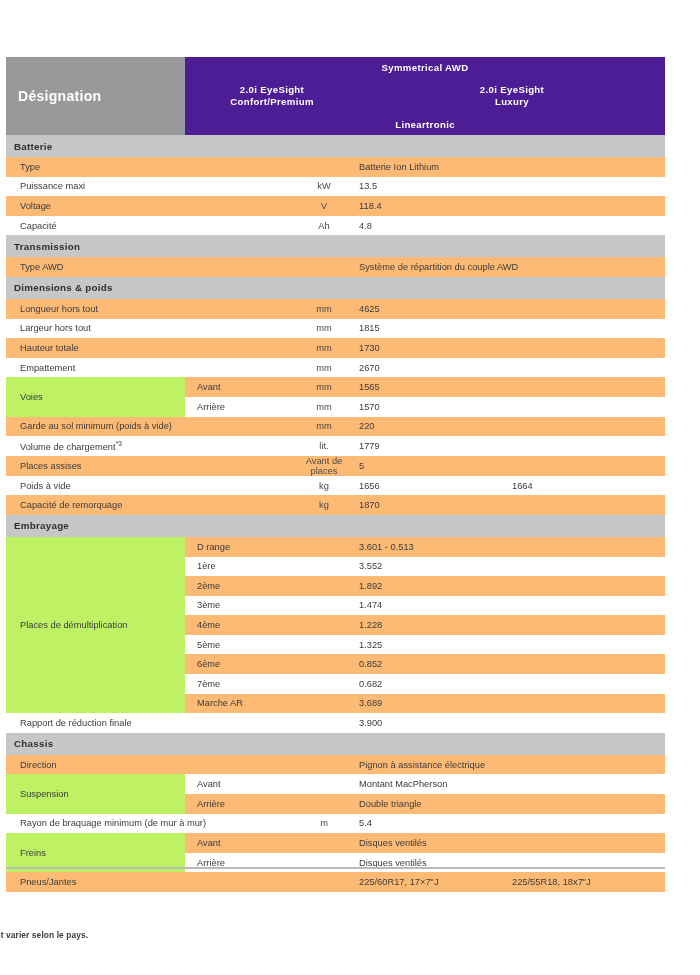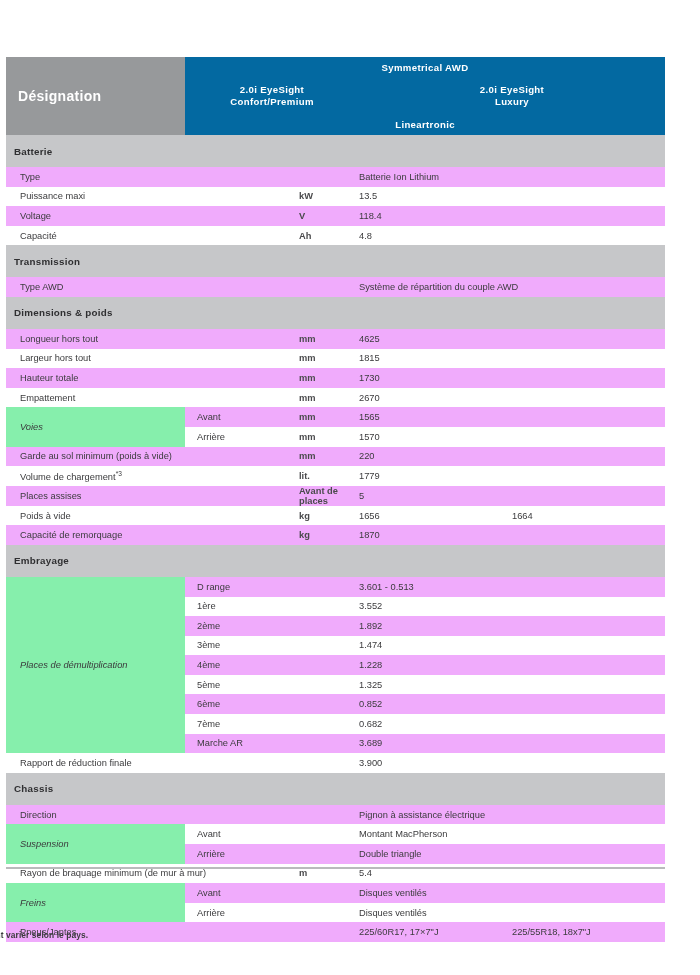--- a/index.html
+++ b/index.html
@@ -44,90 +44,88 @@
   .hdr-desc {
     background: #97999b;
     color: #ffffff;
     font-weight: bold;
     font-size: 14px;
     padding-left: 12px !important;
     letter-spacing: .3px;
     border-right: 2px solid #ffffff;
   }
   .hdr-band {
-    background: #0369a1;
+    background: #4c1d95;
     color: #ffffff;
     font-weight: bold;
     text-align: center;
     letter-spacing: .35px;
     font-size: 9.6px;
     line-height: 1.25;
   }
   .hdr-awd   { height: 21px; border-bottom: 2px solid #ffffff; }
   .hdr-trim  { height: 36px; border-bottom: 2px solid #ffffff; }
   .hdr-trim-l { border-right: 2px solid #ffffff; }
   .hdr-lin   { height: 21px; }
 
   
   .sec-row td {
     background: #c6c7c9;
     color: #2f2f31;
     font-weight: bold;
     font-size: 9.8px;
-    height: 32px;
+    height: 22px;
     padding-left: 8px !important;
     letter-spacing: .25px;
     border-top: 2px solid #ffffff;
     border-bottom: 1px solid #ffffff;
   }
 
   
   .r td { height: 19.6px; }
   .r.alt td.lbl,
   .r.alt td.sub,
   .r.alt td.unit,
-  .r.alt td.val { background: #f0abfc; }
+  .r.alt td.val { background: #fdba74; }
   .r.white td.lbl,
   .r.white td.sub,
   .r.white td.unit,
   .r.white td.val { background: #ffffff; }
 
   td.lbl {
     padding-left: 14px !important;
     color: #3b3b3d;
     border-bottom: 1px solid #b9babc;
   }
   td.sub {
     padding-left: 12px !important;
     color: #3b3b3d;
     border-bottom: 1px solid #b9babc;
     border-left: 1px solid #a8a9ab;
   }
   td.unit {
-    text-align: left;
+    text-align: center;
     padding-right: 10px !important;
     color: #4a4a4c;
     border-bottom: 1px solid #b9babc;
-    font-weight: bold;
   }
   td.val {
     text-align: left;
     color: #3b3b3d;
     border-bottom: 1px solid #b9babc;
     border-left: 1px solid #a8a9ab;
   }
   td.val.split-right { border-left: 1px solid #a8a9ab; }
 
   
   td.lbl-span {
     padding-left: 14px !important;
-    background: #86efac;
+    background: #bef264;
     border-bottom: 1px solid #b9babc;
     border-right: 0;
-    font-style: italic;
   }
 
   .sup { font-size: 6.6px; vertical-align: super; }
 
   
   #table-bottom-rule {
     position: absolute;
     left: 6px;
     width: 659px;
     height: 2px;

